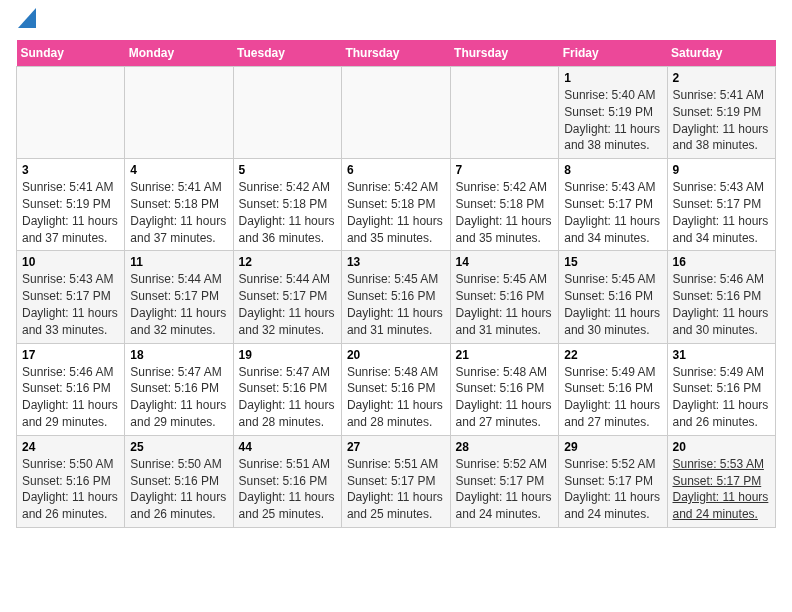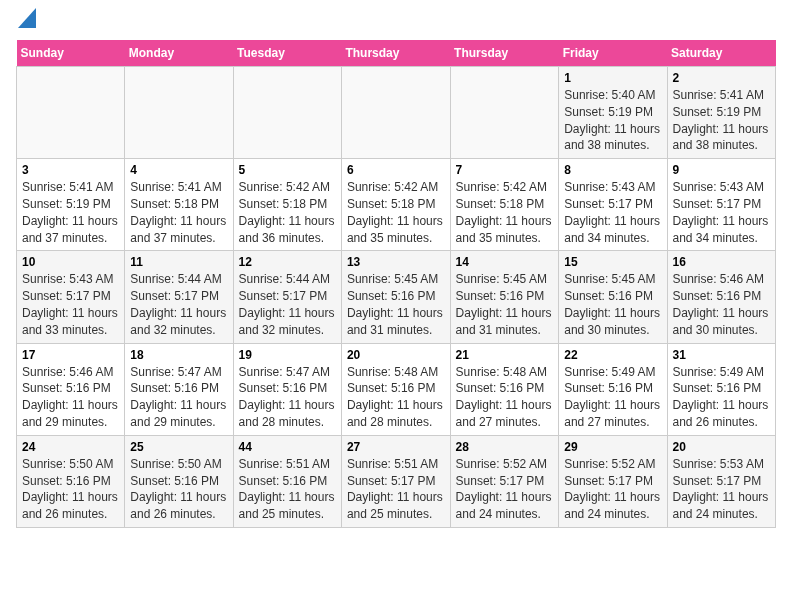--- a/index.html
+++ b/index.html
@@ -292,19 +292,19 @@
 Daylight: 11 hours and 24 minutes.</div>
         </td>
         <td>
           <span class="day-num">29</span>
           <div class="day-info" style="white-space: pre-line;">Sunrise: 5:52 AM
 Sunset: 5:17 PM
 Daylight: 11 hours and 24 minutes.</div>
         </td>
         <td>
           <span class="day-num">20</span>
-          <div class="day-info" style="white-space: pre-line;">Sunrise: 5:53 AM
+          <div class="day-info" style="white-space: pre-line; text-decoration: underline;">Sunrise: 5:53 AM
 Sunset: 5:17 PM
 Daylight: 11 hours and 24 minutes.</div>
         </td>
       </tr>
     </tbody>
 </table>
 
 </body></html>

